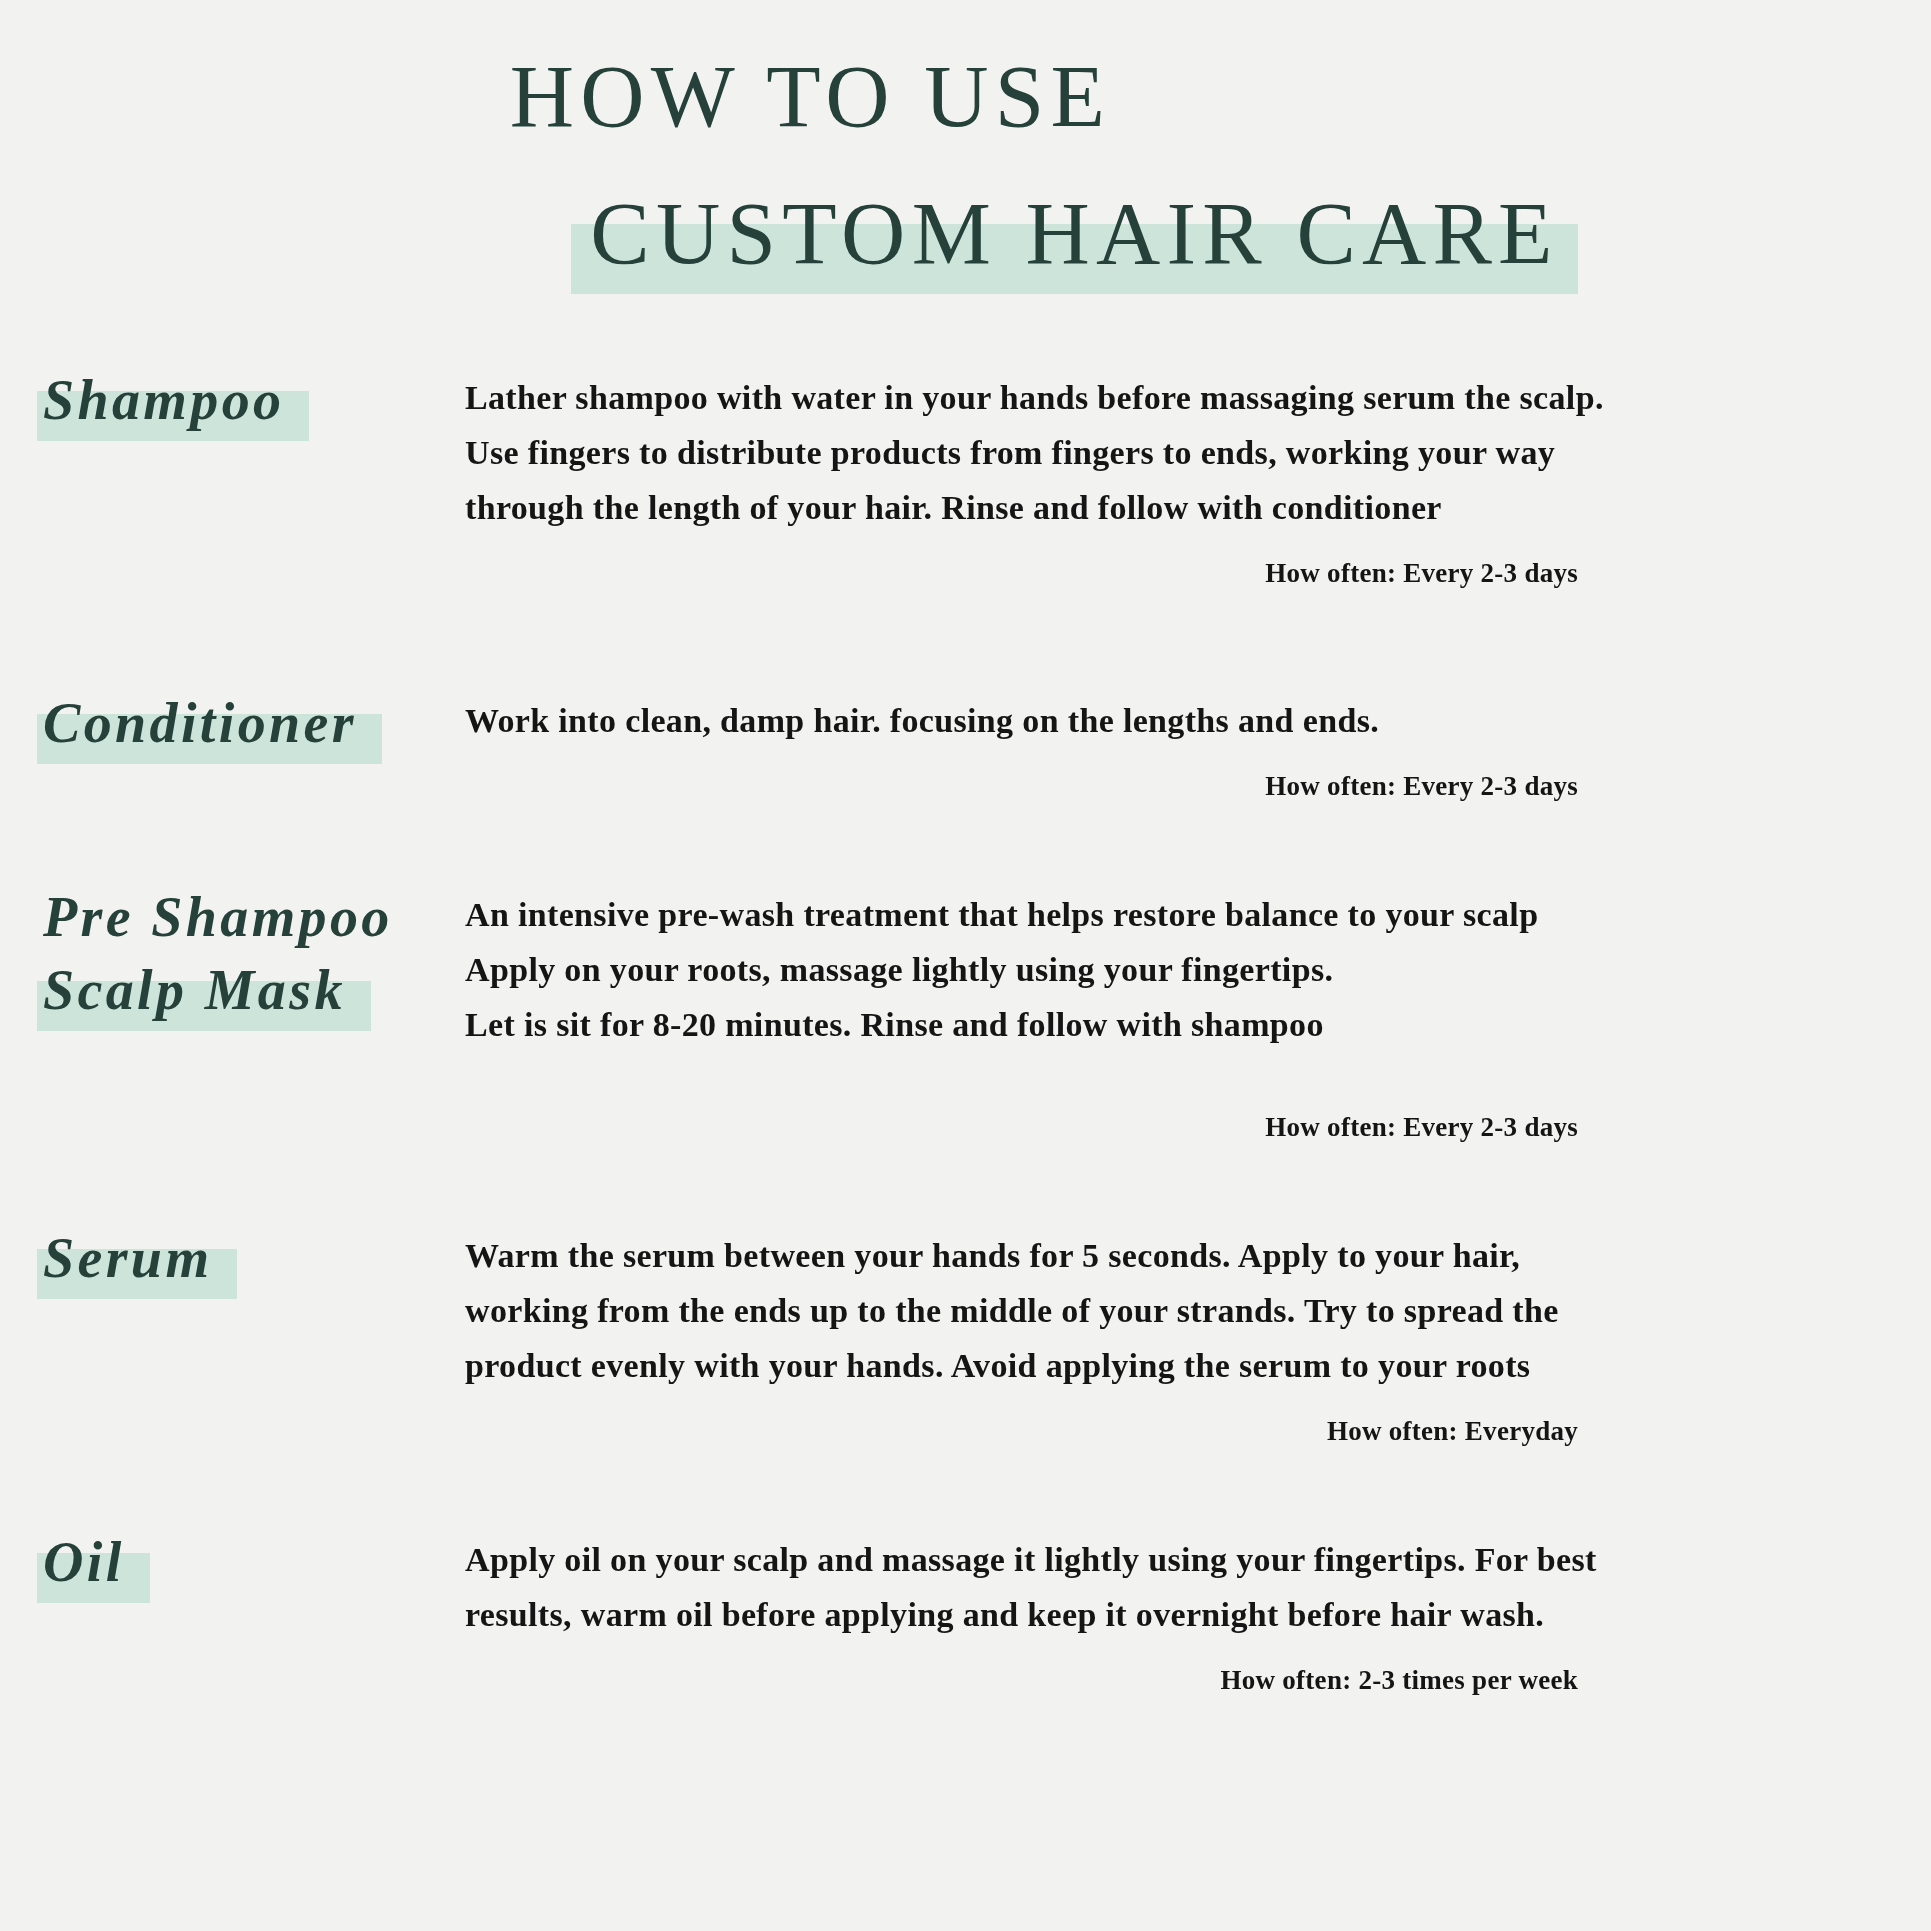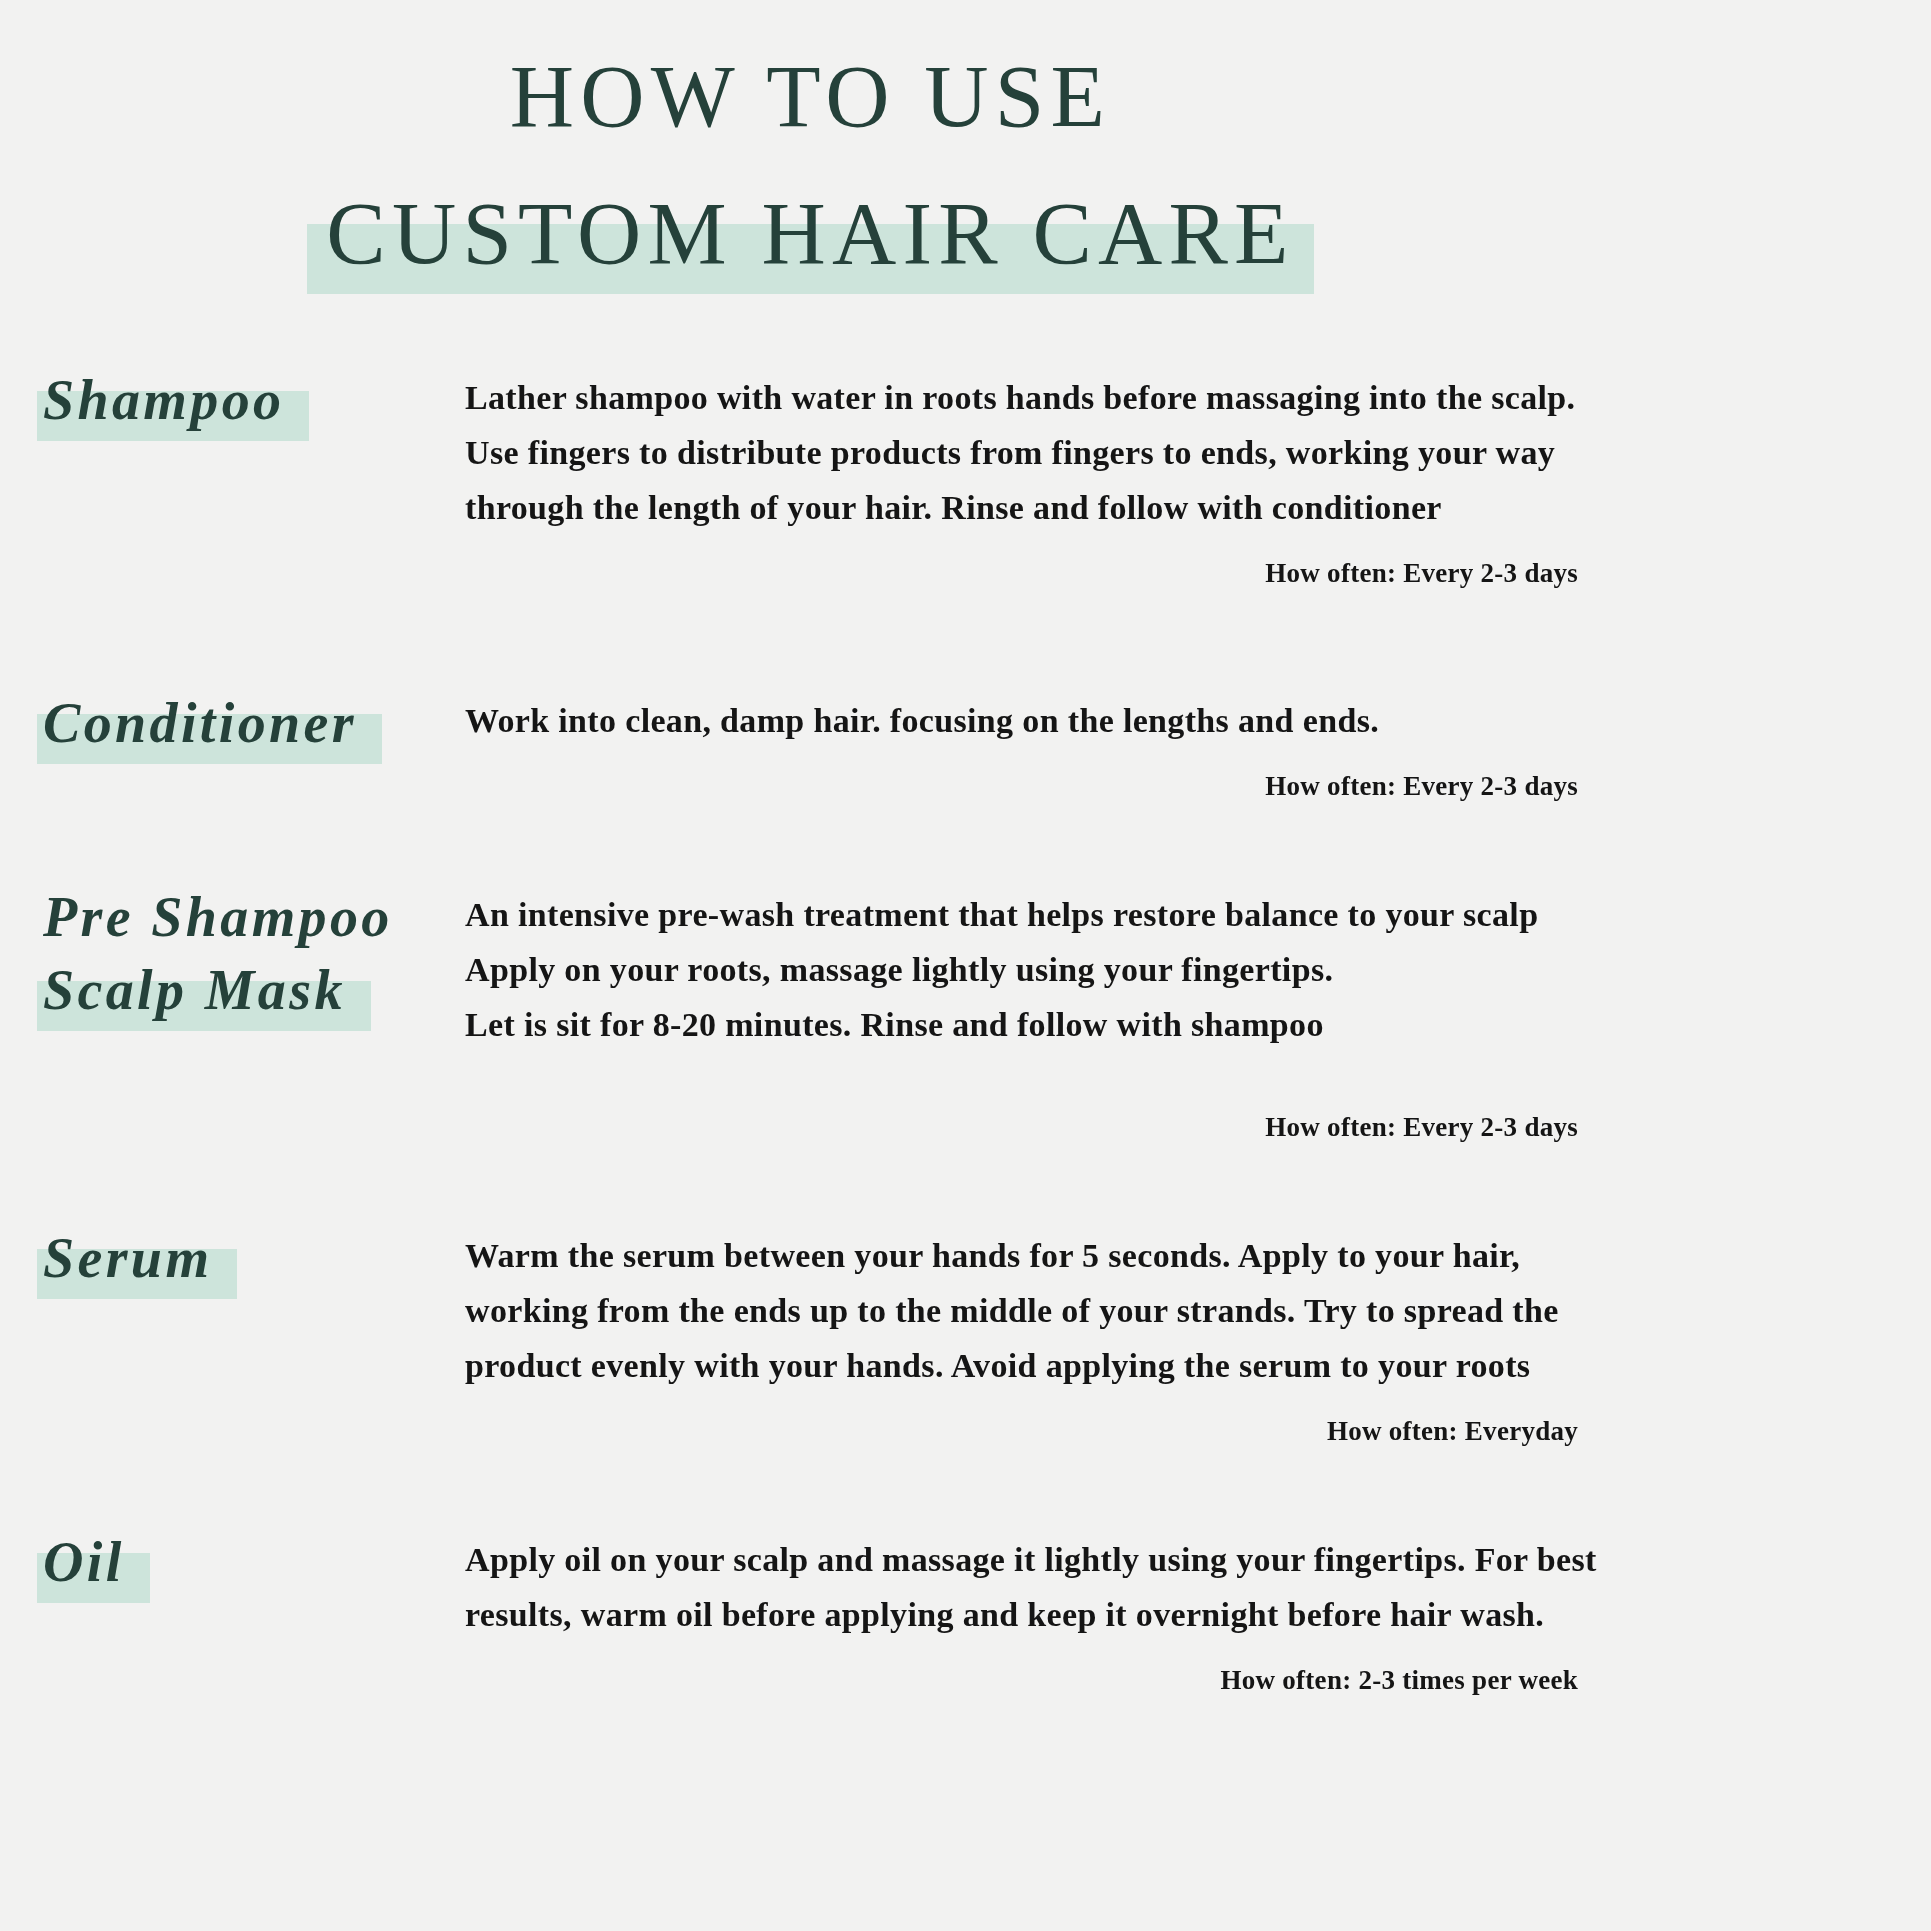--- a/index.html
+++ b/index.html
@@ -26,21 +26,21 @@
   }
   
   .title-block { text-align: center; }
   .title-line {
     font-size: 89px;
     line-height: 1.05;
     font-weight: 400;
     letter-spacing: 0.07em;
     color: var(--accent-dark);
   }
-  .title-line.second { margin-top: 44px; }
+  .title-line.second { margin-top: 44px; text-align: right; }
   .hl {
     background-image: linear-gradient(to bottom, transparent 30%, var(--highlight) 30%);
   }
   .title-hl {
     padding: 0 19.3px 11.6px 19.3px;
     background-image: linear-gradient(to bottom, transparent 36%, var(--highlight) 36%);
   }
   
   .sections { margin-top: 89px; }
   .care-section {
@@ -98,21 +98,21 @@
 
   <main class="sections">
 
     <section class="care-section first">
       <div class="label-col">
         <h2 class="section-label">
           <span class="label-line"><span class="hl label-hl">Shampoo</span></span>
         </h2>
       </div>
       <div class="body-col">
-        <p class="desc-line">Lather shampoo with water in roots hands before massaging into the scalp.</p>
+        <p class="desc-line">Lather shampoo with water in your hands before massaging serum the scalp.</p>
         <p class="desc-line">Use fingers to distribute products from fingers to ends, working your way</p>
         <p class="desc-line">through the length of your hair. Rinse and follow with conditioner</p>
         <p class="freq-line">How often: Every 2-3 days</p>
       </div>
     </section>
 
     <section class="care-section">
       <div class="label-col">
         <h2 class="section-label">
           <span class="label-line"><span class="hl label-hl">Conditioner</span></span>

